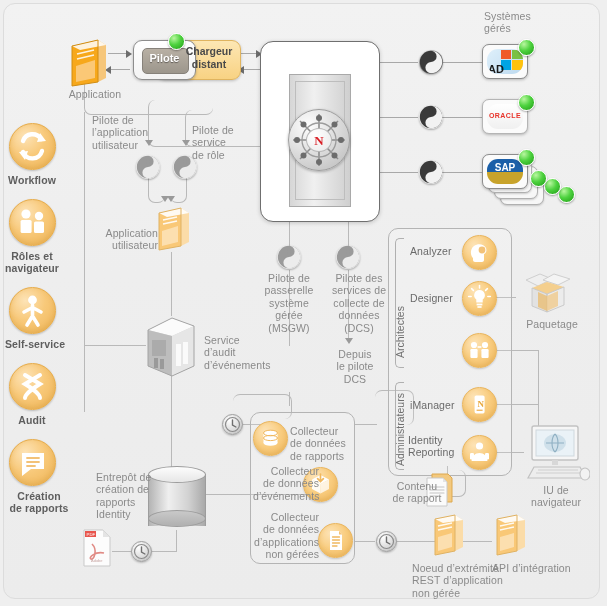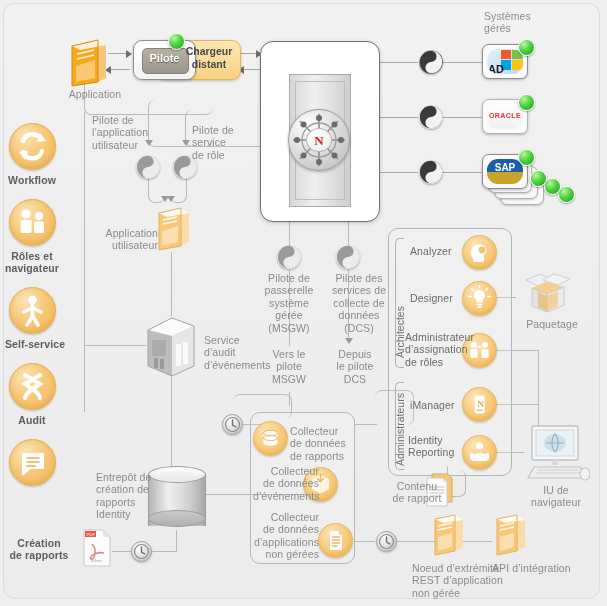--- a/index.html
+++ b/index.html
@@ -248,21 +248,21 @@
       </svg>
     </div>
     <div class="lbl dark ctr" style="left:0px;top:414px;width:64px;">Audit</div>
 
     <div class="feat" style="left:9px;top:439px;">
       <svg width="45" height="45" viewBox="0 0 45 45">
         <path d="M12 13 h22 v16 h-13 l-9 7 z" fill="#fff"></path>
         <path d="M17 18 h12 M17 22 h12 M17 26 h8" stroke="#f3c278" stroke-width="1.8" stroke-linecap="round"></path>
       </svg>
     </div>
-    <div class="lbl dark ctr" style="left:0px;top:490px;width:78px;margin-top:47px;">Création
+    <div class="lbl dark ctr" style="left:0px;top:490px;width:78px;">Création
 de rapports</div>
   </div>
 
   <div class="book" style="left:68px;top:38px;">
     <svg width="42" height="50" viewBox="0 0 42 50">
       <polygon points="4,8 30,2 30,44 4,48" fill="#f7a81b"></polygon>
       <polygon points="30,2 38,7 38,40 30,44" fill="#f6c67a"></polygon>
       <polygon points="4,8 12,12 38,7 30,2" fill="#ffffff" opacity=".85"></polygon>
       <polygon points="4,8 30,2 30,44 4,48" fill="none" stroke="#d08c12" stroke-width="1"></polygon>
       <path d="M9 16 L26 12 M9 21 L26 17" stroke="#ffffff" stroke-width="1.6" opacity=".85"></path>
@@ -412,23 +412,20 @@
         <path d="M12 .8 A11.2 11.2 0 0 1 12 23.2 A5.6 5.6 0 0 1 12 12 A5.6 5.6 0 0 0 12 .8" fill="#ececec"></path>
         <circle cx="12" cy="6.4" r="2" fill="#9a9a9a"></circle>
         <circle cx="12" cy="17.6" r="2" fill="#ececec"></circle>
       </svg>
   </div>
   <div class="lbl ctr" style="left:256px;top:272px;width:66px;">Pilote de
 passerelle
 système
 gérée
 (MSGW)</div>
-  <div class="lbl ctr" style="left:256px;top:348px;width:66px;">Vers le
-pilote
-MSGW</div>
 
   <div class="yy" style="left:336px;top:245px;">
     <svg width="24" height="24" viewBox="0 0 24 24">
         <circle cx="12" cy="12" r="11.2" fill="#9a9a9a"></circle>
         <path d="M12 .8 A11.2 11.2 0 0 1 12 23.2 A5.6 5.6 0 0 1 12 12 A5.6 5.6 0 0 0 12 .8" fill="#ececec"></path>
         <circle cx="12" cy="6.4" r="2" fill="#9a9a9a"></circle>
         <circle cx="12" cy="17.6" r="2" fill="#ececec"></circle>
       </svg>
   </div>
   <div class="lbl ctr" style="left:322px;top:348px;width:66px;">Depuis
@@ -570,23 +567,20 @@
 
   <div class="oicon" style="left:462px;top:333px;">
     <svg width="33" height="33" viewBox="0 0 33 33">
       <circle cx="11" cy="11" r="3.1" fill="#ffffff"></circle>
       <rect x="7.4" y="15" width="7.2" height="9" rx="1.2" fill="#ffffff"></rect>
       <circle cx="22" cy="11" r="3.1" fill="#ffffff"></circle>
       <rect x="18.4" y="15" width="7.2" height="9" rx="1.2" fill="#ffffff"></rect>
       <path d="M14.6 13 h3.8" stroke="#ffffff" stroke-width="1.6"></path>
     </svg>
   </div>
-  <div class="lbl" style="left:405px;top:331px;width:66px;color:#6a6a6a;">Administrateur
-d’assignation
-de rôles</div>
 
   <div class="oicon" style="left:462px;top:387px;">
     <svg width="33" height="33" viewBox="0 0 33 33">
       <rect x="11.6" y="7.4" width="10" height="18" rx="1.6" fill="#ffffff"></rect>
       <text x="14.4" y="18.6" font-family="Liberation Serif, serif" font-size="9" font-weight="bold" fill="#e8a83c">N</text>
       <rect x="13.6" y="21.6" width="6" height="1.3" fill="#eeb45a"></rect>
     </svg>
   </div>
   <div class="lbl" style="left:410px;top:399px;width:60px;color:#6a6a6a;">iManager</div>
 

